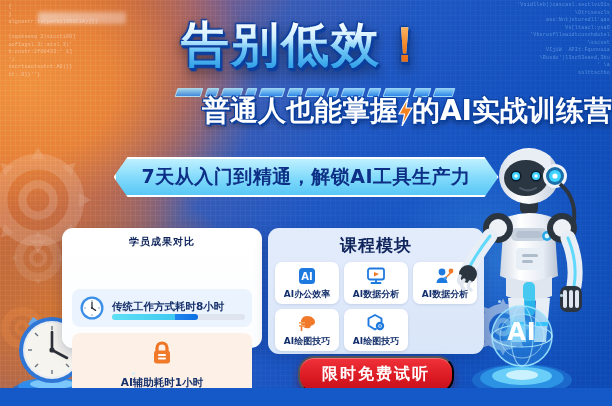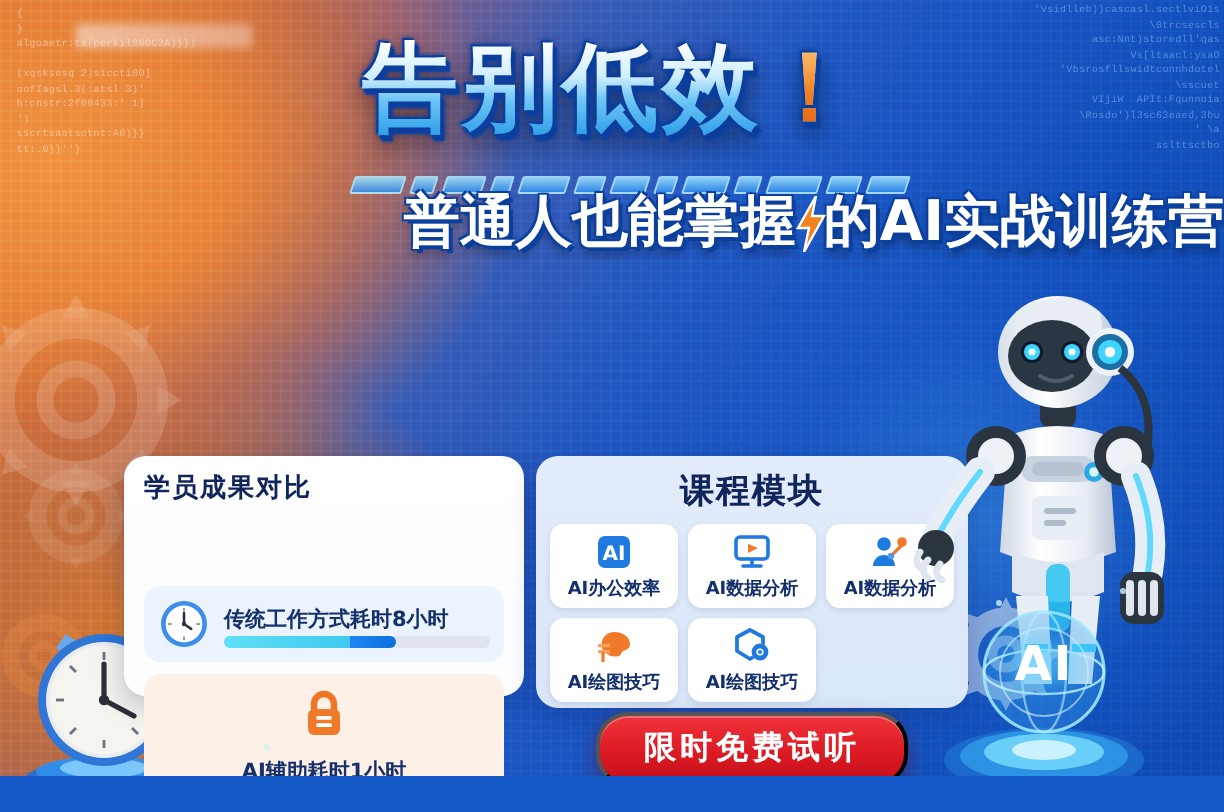--- a/index.html
+++ b/index.html
@@ -107,21 +107,21 @@
   }
 
   
   .card-left{
     position:absolute; left:62px; top:228px; width:200px; height:120px;
     background:linear-gradient(180deg,#ffffff 0%,#fcfdff 100%);
     border-radius:11px; box-shadow:0 5px 14px rgba(5,25,80,.25);
     padding:7px 10px 8px;
   }
   .card-left h3{
-    font-size:13px; font-weight:bold; color:#10255c;
+    text-align:center; font-size:10px; font-weight:bold; color:#10255c;
     font-family:"DejaVu Sans","Liberation Sans",sans-serif; letter-spacing:1px; margin-bottom:18px;
   }
   .stat-row{
     display:flex; align-items:center; gap:7px;
     border-radius:8px; padding:6px 7px; margin-bottom:6px;
   }
   .stat-row.blue{ background:#eaf3fe;margin-top:40px; }
   .stat-row.orange{ background:#fdf0e6;flex-direction:column; }
   .stat-ico{ flex:0 0 auto; width:26px; height:26px; }
   .stat-body{ flex:1 1 auto; min-width:0; }
@@ -279,20 +279,23 @@
   <div class="title-wrap">
     <span class="title-main"><span>告别低效</span><span class="bang">！</span></span>
   </div>
 
   <div class="subtitle">
     <span>普通人也能掌握</span><span class="bolt"><svg width="16" height="28" viewBox="0 0 16 28">
           <path d="M11 0 L2 16 H7.5 L5 28 L15 10 H9 Z" fill="#f4811f" stroke="#ffffff" stroke-width="1.2"></path>
         </svg></span><span>的AI实战训练营</span>
   </div>
 
+  <div class="tagline-wrap">
+    <span class="tagline">7天从入门到精通，解锁AI工具生产力</span>
+  </div>
 
   <div class="clock-obj">
     <svg width="96" height="96" viewBox="0 0 96 96">
       <ellipse cx="48" cy="84" rx="40" ry="10" fill="#1b6fd6" opacity=".85"></ellipse>
       <ellipse cx="48" cy="80" rx="34" ry="8" fill="#2f8ff0" opacity=".9"></ellipse>
       <ellipse cx="48" cy="78" rx="22" ry="5" fill="#8fd6ff" opacity=".8"></ellipse>
       <path d="M24 18 l5 -7 7 5 -5 7z" fill="#6aa8e8"></path>
       <path d="M62 16 l6 -6 6 6 -6 6z" fill="#6aa8e8"></path>
       <circle cx="48" cy="44" r="33" fill="#2f76d6"></circle>
       <circle cx="48" cy="44" r="29" fill="#e9edf2"></circle>

